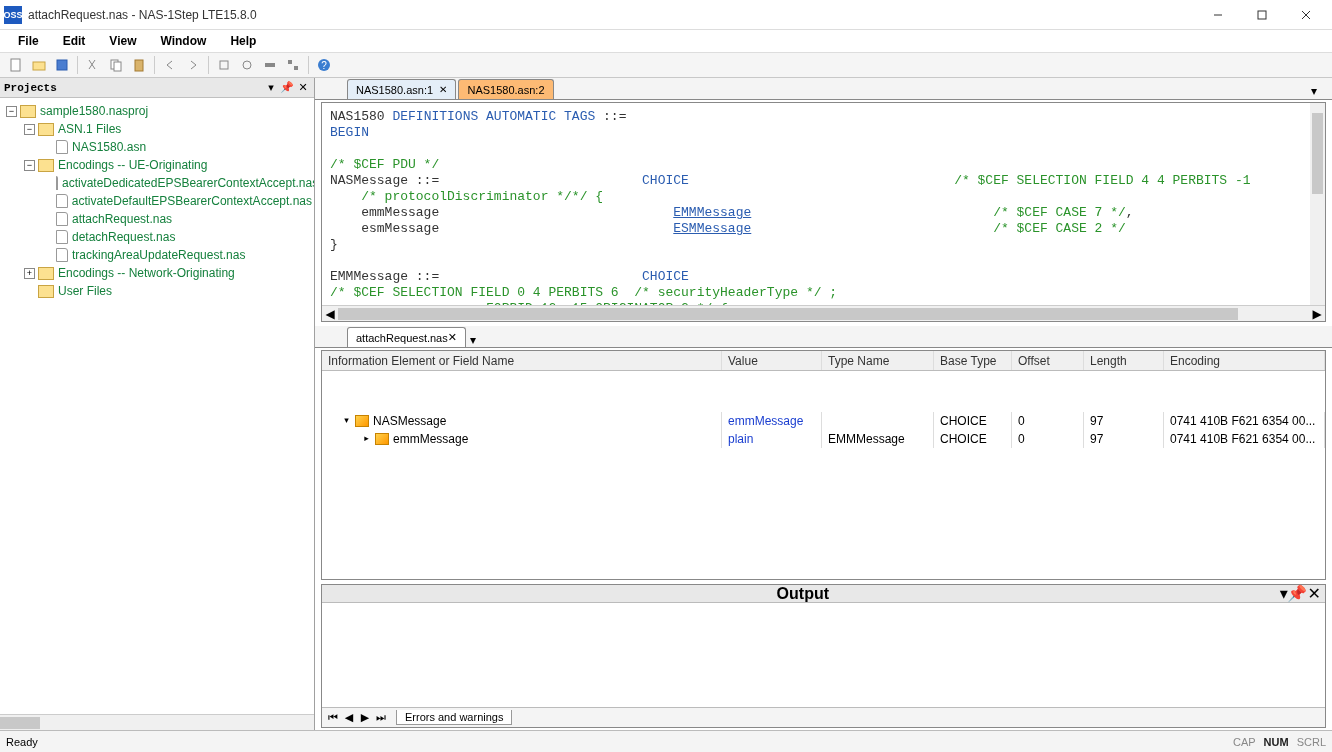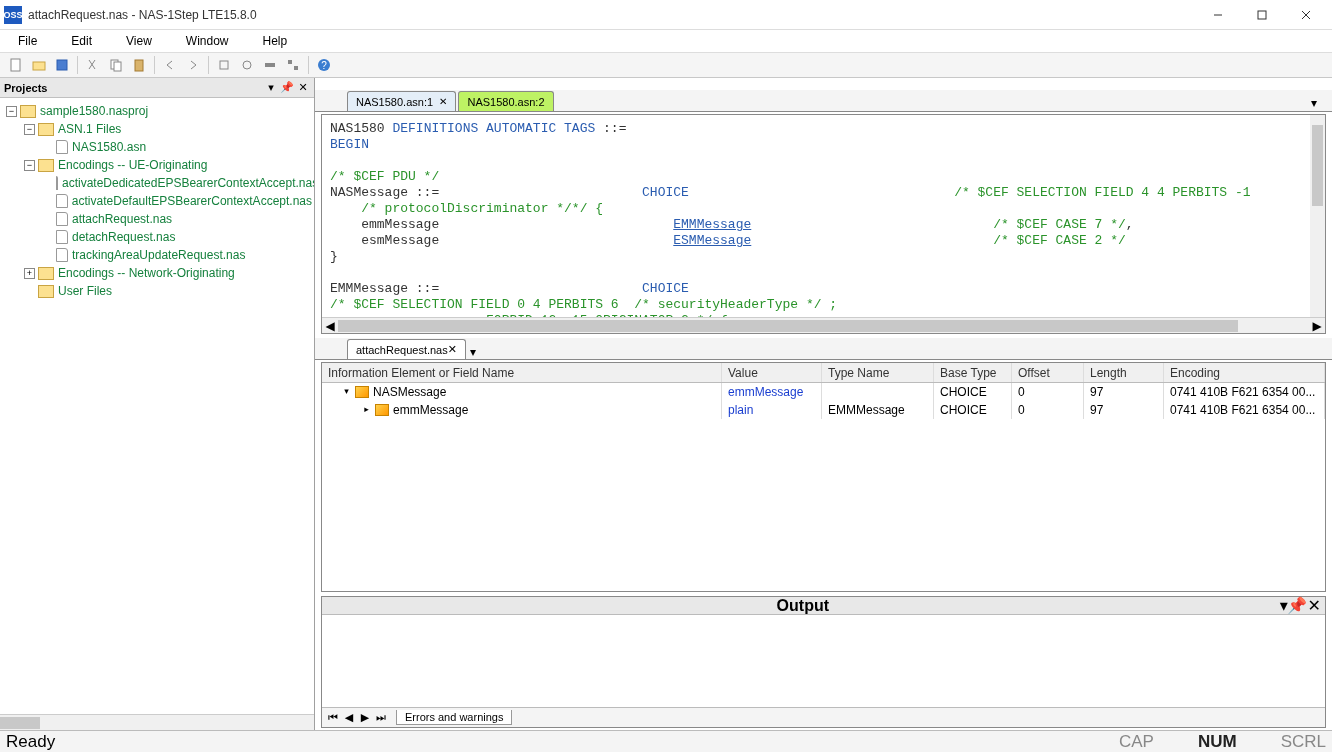--- a/index.html
+++ b/index.html
@@ -37,21 +37,22 @@
 .win-controls .btn {
   width: 44px; height: 28px;
   display: flex; align-items: center; justify-content: center;
   color: #333;
 }
 .menubar {
   height: 22px;
   display: flex;
   align-items: center;
   padding: 0 8px;
-  gap: 14px;
+  gap: 4px;
+  font-weight: bold;
 }
 .menubar .mi { padding: 2px 10px; }
 .toolbar {
   height: 26px;
   display: flex;
   align-items: center;
   padding: 0 6px;
   gap: 3px;
   border-top: 1px solid #ddd;
   border-bottom: 1px solid #c8c8c8;
@@ -75,21 +76,21 @@
 }
 .panel-header {
   height: 20px;
   background: #e8e8e8;
   border-bottom: 1px solid #c0c0c0;
   display: flex;
   align-items: center;
   padding: 0 4px;
   font-size: 11px;
 }
-.panel-header .label { flex: 1; font-weight: bold; }
+.panel-header .label { flex: 1; font-weight: bold; font-family: Liberation Mono, monospace; }
 .panel-header .ctrl { width: 14px; height: 14px; display:flex; align-items:center; justify-content:center; margin-left:2px; }
 .tree {
   flex: 1;
   padding: 4px 2px;
   overflow: auto;
   background: #fff;
 }
 .tree-row {
   display: flex;
   align-items: center;
@@ -106,21 +107,20 @@
   background: #f0f0f0;
   border-top: 1px solid #ccc;
   position: relative;
 }
 .projects-hscroll .thumb { position:absolute; left:0; top:2px; height:12px; width:40px; background:#c8c8c8; }
 .right-area {
   flex: 1;
   display: flex;
   flex-direction: column;
   overflow: hidden;
-  margin-top: 12px;
 }
 .editor-tabs {
   height: 22px;
   display: flex;
   align-items: flex-end;
   padding: 0 10px;
   background: #f4f4f4;
   border-bottom: 1px solid #888;
   gap:2px;
 }
@@ -128,21 +128,21 @@
   height: 20px;
   padding: 0 8px;
   border: 1px solid #888;
   border-bottom: none;
   border-radius: 3px 3px 0 0;
   display: flex;
   align-items: center;
   font-size: 11px;
   background: #e4eef8;
 }
-.editor-tabs .tab.active { background: #bef264; }
+.editor-tabs .tab.active { background: #fdba74; }
 .editor-tabs .tab .x { margin-left: 6px; font-size: 10px; }
 .editor-tabs .spacer { flex:1; }
 .editor-tabs .drop { width:16px; height:16px; display:flex; align-items:center; justify-content:center; }
 .code-editor {
   height: 220px;
   border: 1px solid #888;
   margin: 2px 6px 4px 6px;
   display: flex;
   flex-direction: column;
   background: #fff;
@@ -189,20 +189,21 @@
   font-size: 11px;
   background: #fff;
 }
 .table-panel {
   height: 230px;
   border: 1px solid #888;
   margin: 2px 6px 4px 6px;
   background: #fff;
   display: flex;
   flex-direction: column;
+  gap: 41px;
 }
 .table-head {
   display: flex;
   height: 20px;
   background: #f0f0f0;
   border-bottom: 1px solid #bbb;
 }
 .th, .td {
   border-right: 1px solid #ddd;
   padding: 2px 6px;
@@ -249,23 +250,22 @@
   gap:2px;
 }
 .output-footer .nav { width:14px; height:14px; display:flex; align-items:center; justify-content:center; }
 .output-footer .tab { border:1px solid #999; border-top:none; padding:1px 8px; background:#fff; margin-left:6px; }
 .statusbar {
   height: 22px;
   border-top: 1px solid #bbb;
   display: flex;
   align-items: center;
   padding: 0 6px;
-  font-size: 17px;
+  font-size: 11px;
   background: #f4f4f4;
-  gap: 36px;
 }
 .statusbar .left { flex:1; }
 .statusbar .ind { margin-left:8px; color:#888; }
 .statusbar .ind.active { color:#222; font-weight:bold; }
 svg { display:block; }
 </style>
 </head>
 <body>
 
 <div class="titlebar">

